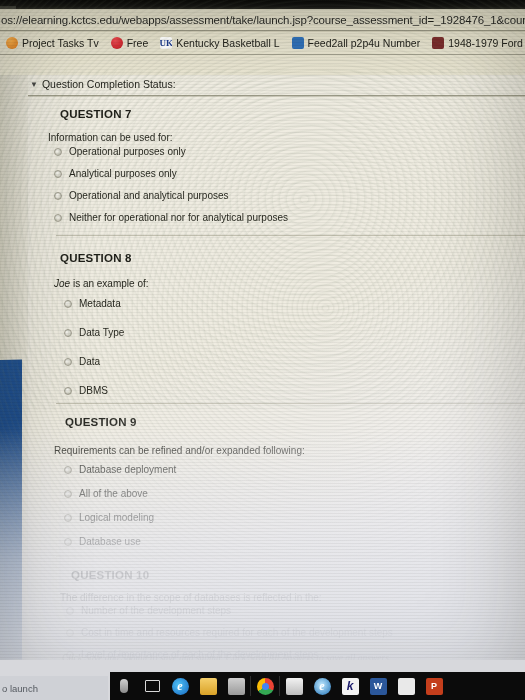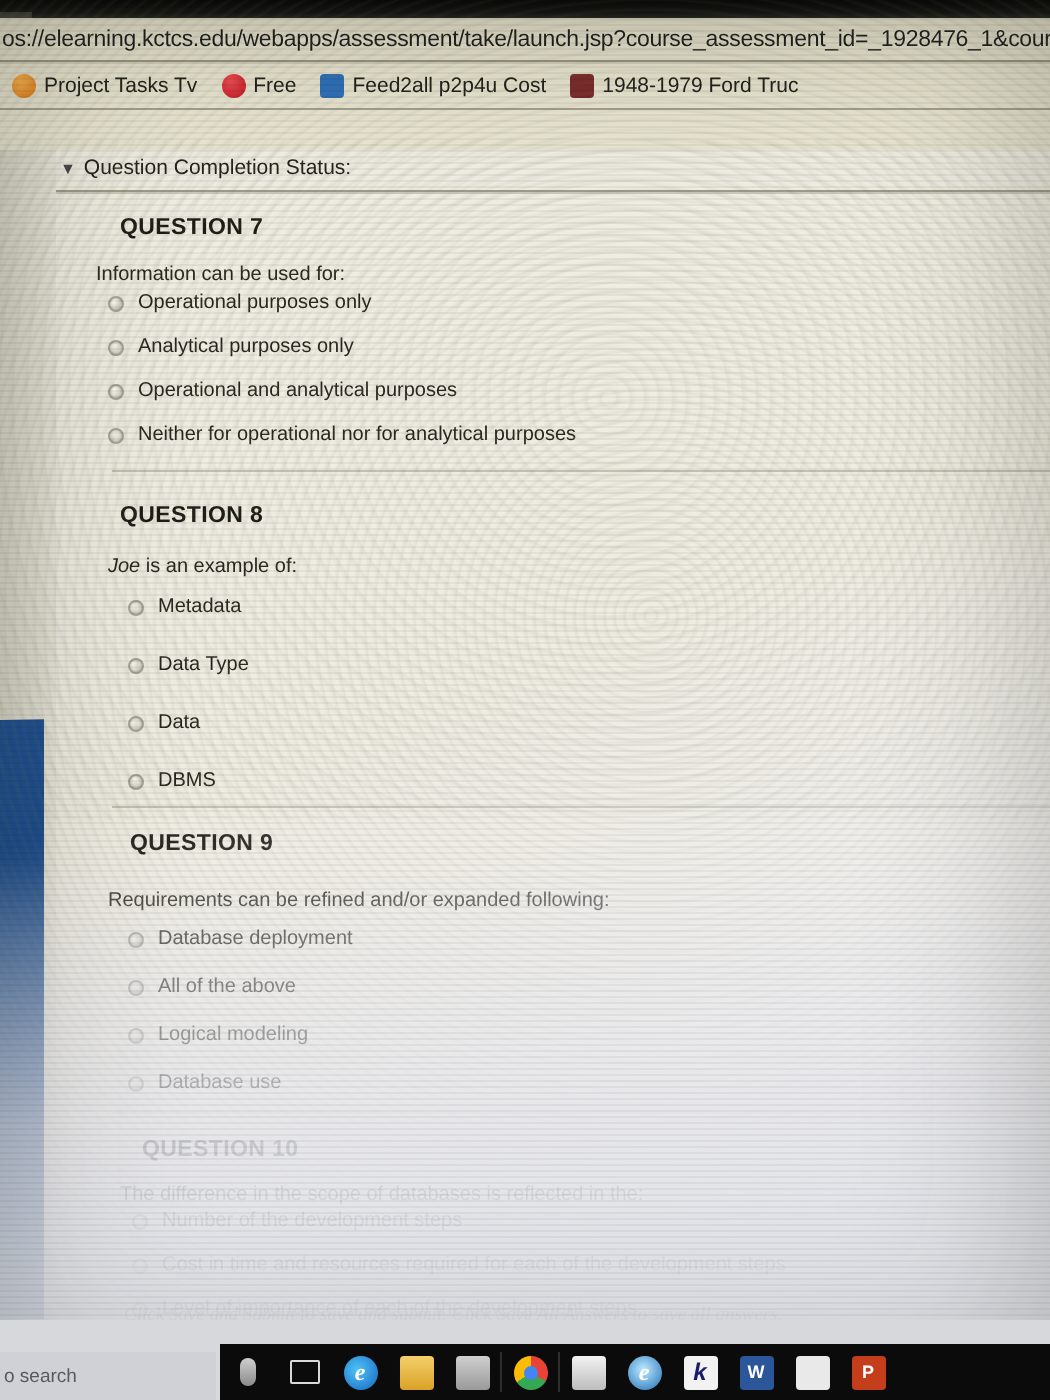--- a/index.html
+++ b/index.html
@@ -170,24 +170,28 @@
       <div class="bm">
         <span class="bmico ic-orange"></span>
         <span>Project Tasks Tv</span>
       </div>
 
       <div class="bm">
         <span class="bmico ic-red"></span>
         <span>Free</span>
       </div>
 
+      <div class="bm">
+        <span class="bmico ic-uk">UK</span>
+        <span class="bm-trunc">Kentucky Basketball L</span>
+      </div>
 
       <div class="bm">
         <span class="bmico ic-blue"></span>
-        <span class="bm-trunc">Feed2all p2p4u Cost</span>
+        <span class="bm-trunc">Feed2all p2p4u Number</span>
       </div>
 
       <div class="bm">
         <span class="bmico ic-ford"></span>
         <span class="bm-trunc">1948-1979 Ford Truc</span>
       </div>
 
     </div>
     <div class="bm-bottomline"></div>
   </div>
@@ -317,21 +321,21 @@
   <div class="moire"></div>
   <div class="moire2"></div>
   <div class="glare"></div>
   <div class="bottomfade"></div>
   <div class="scanlines"></div>
   <div class="vignette"></div>
 
   <div class="desktop-strip"></div>
 
   <div class="tb-search">
-    <span>o search</span>
+    <span>o launch</span>
   </div>
 
   <div class="taskbar">
     <div class="tbi">
       <span class="g-cortana"></span>
     </div>
     <div class="tbi">
       <span class="g-taskview"></span>
     </div>
     <div class="tbi">

